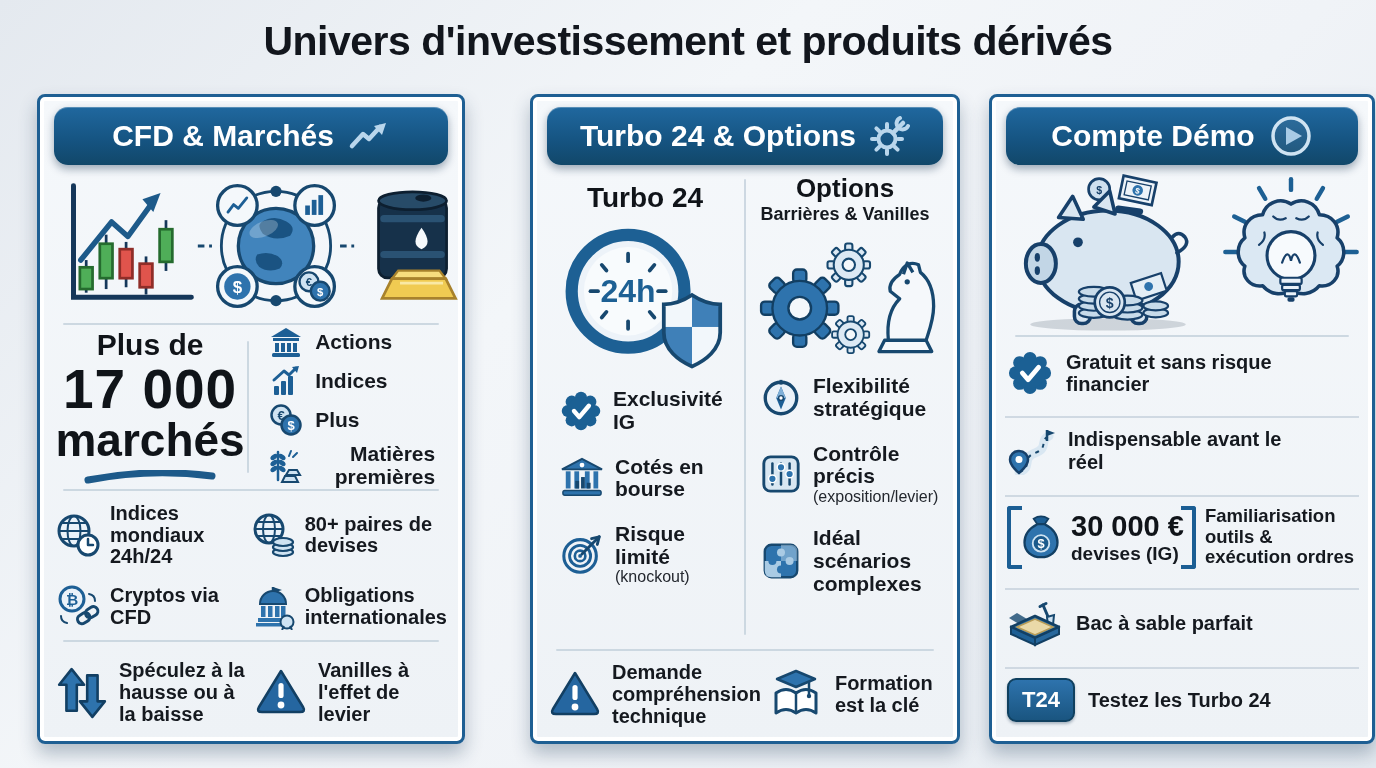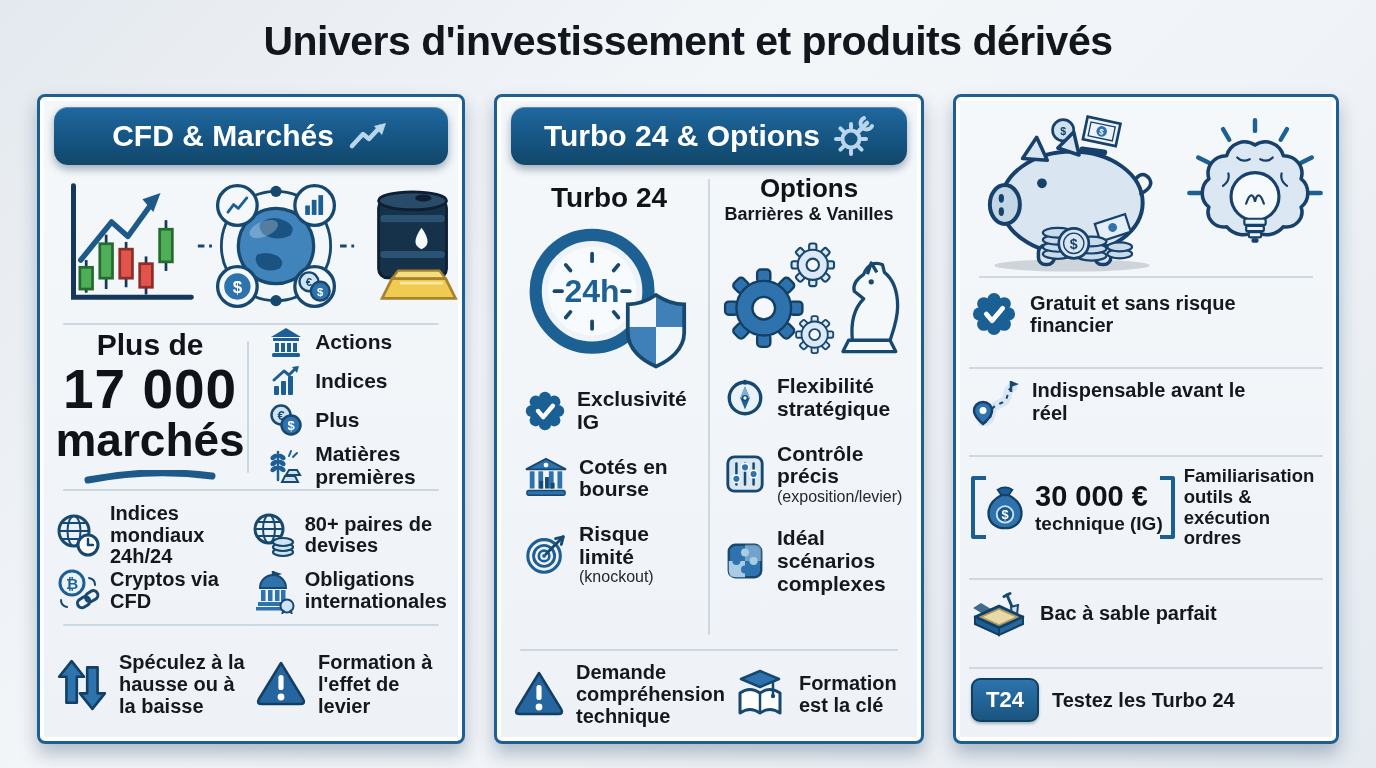--- a/index.html
+++ b/index.html
@@ -13,44 +13,44 @@
     font-size:41px;font-weight:800;color:#12161d;letter-spacing:-0.5px;
   }
   .cards{position:absolute;left:37px;top:94px;display:flex;gap:29px;}
   .card{
     box-sizing:border-box;height:650px;border:3px solid #1e5f93;border-radius:8px;
     background:linear-gradient(180deg,#f5f8fb 0%,#eef2f6 100%);
     box-shadow:inset 0 0 0 4px #ffffff,0 10px 18px rgba(25,55,85,.30);
     padding:9px 13px 10px;display:flex;flex-direction:column;
   }
   .card-cfd{width:428px;}
-  .card-turbo{width:430px;}
+  .card-turbo{width:430px;margin-left:36px;}
   .card-demo{width:386px;}
   .card-header{
     height:58px;border-radius:14px;flex:none;
     background:linear-gradient(180deg,#20689f 0%,#155380 60%,#114769 100%);
     box-shadow:0 4px 8px rgba(10,40,70,.38),inset 0 1px 0 rgba(255,255,255,.25);
     display:flex;align-items:center;justify-content:center;gap:14px;
     color:#fff;font-size:30px;font-weight:700;margin:1px 1px 0;
   }
   .hdr-icon{flex:none;display:flex;}
   .h-div{height:2px;background:#c6d2dd;opacity:.85;border-radius:2px;margin:0 10px;flex:none;}
   .v-div{width:2px;background:#c6d2dd;opacity:.85;border-radius:2px;}
   .illu-row{display:flex;align-items:center;justify-content:space-between;padding:8px 6px 4px;flex:none;}
   
   .markets-row{display:flex;align-items:center;padding:6px 0;flex:none;height:152px;}
   .markets-big{flex:1.08;text-align:center;color:#101419;line-height:1.02;}
   .mk-prefix{font-size:30px;font-weight:800;}
   .mk-number{font-size:55px;font-weight:800;letter-spacing:1px;}
   .mk-suffix{font-size:46px;font-weight:800;}
-  .assets{flex:1;display:flex;flex-direction:column;justify-content:center;gap:7px;padding-left:20px;}
+  .assets{flex:1;display:flex;flex-direction:column;justify-content:center;gap:7px;padding-left:20px;text-align:right;}
   .asset-item{display:flex;align-items:center;gap:12px;font-size:21px;font-weight:700;color:#15191f;line-height:1.05;}
   .asset-item .a-icn{flex:none;width:34px;display:flex;justify-content:center;}
   .asset-lbl{max-width:120px;}
-  .features-grid{display:grid;grid-template-columns:1.07fr 1fr;padding:12px 2px 10px;flex:none;}
+  .features-grid{display:grid;grid-template-columns:1.07fr 1fr;row-gap:16px;padding:12px 2px 10px;flex:none;}
   .feature{display:flex;align-items:center;gap:9px;font-size:20px;font-weight:700;color:#15191f;line-height:1.08;}
   .feature .f-icn{flex:none;display:flex;}
   .feature .f-lbl{max-width:172px;}
   .foot-row{display:flex;gap:6px;padding:12px 2px 0;flex:1;align-items:center;}
   .foot-item{flex:1;display:flex;align-items:center;gap:10px;font-size:20px;font-weight:700;color:#15191f;line-height:1.1;}
   .foot-item .ft-icn{flex:none;display:flex;}
   .ft-lbl{max-width:140px;}
   
   .twocol{display:flex;flex:1;min-height:0;}
   .tcol{flex:1;display:flex;flex-direction:column;align-items:center;padding-top:10px;min-width:0;}
@@ -330,21 +330,21 @@
           <span class="ft-lbl">Spéculez à la hausse ou à la baisse</span>
         </div>
         <div class="foot-item">
           <span class="ft-icn">
             <svg width="54" height="52" viewBox="0 0 52 52">
                 <path d="M26 5 L48 41 Q51 46 45 46 L7 46 Q1 46 4 41 Z" fill="#2566a0" stroke="#123f63" stroke-width="2.5" stroke-linejoin="round"></path>
                 <rect x="23.4" y="17" width="5.2" height="15" rx="2.6" fill="#ffffff"></rect>
                 <circle cx="26" cy="39" r="3.4" fill="#ffffff"></circle>
               </svg>
           </span>
-          <span class="ft-lbl" style="max-width:120px;">Formation à l'effet de levier</span>
+          <span class="ft-lbl" style="max-width:120px;">Vanilles à l'effet de levier</span>
         </div>
       </div>
     </div>
 
     <div class="card card-turbo">
       <div class="card-header">
         <span>Turbo 24 &amp; Options</span>
         <span class="hdr-icon">
           <svg width="40" height="40" viewBox="0 0 40 40">
               <g stroke="#b9d6ec" stroke-width="4" fill="none" stroke-linecap="round">
@@ -589,20 +589,29 @@
                 <line x1="42" y1="15" x2="42" y2="27" stroke="#17486f" stroke-width="2.5"></line>
                 <circle cx="42" cy="29" r="2.2" fill="#17486f"></circle>
               </svg>
           </span>
           <span class="ft-lbl" style="max-width:110px;">Formation est la clé</span>
         </div>
       </div>
     </div>
 
     <div class="card card-demo">
+      <div class="card-header">
+        <span>Compte Démo</span>
+        <span class="hdr-icon">
+          <svg width="44" height="44" viewBox="0 0 44 44">
+              <circle cx="22" cy="22" r="18" fill="rgba(255,255,255,0.07)" stroke="#cfe3f2" stroke-width="3.5"></circle>
+              <polygon points="17,13 33,22 17,31" fill="#a9cbe6"></polygon>
+            </svg>
+        </span>
+      </div>
 
       <div class="illu3">
         <span>
           <svg width="212" height="162" viewBox="0 0 240 182">
             <ellipse cx="120" cy="173" rx="88" ry="7" fill="rgba(110,125,140,0.28)"></ellipse>
             <g transform="rotate(12 152 24)">
                 <rect x="134" y="8" width="38" height="26" fill="#edf3f9" stroke="#17406a" stroke-width="3"></rect>
                 <rect x="139" y="13" width="28" height="16" fill="none" stroke="#17406a" stroke-width="1.5"></rect>
                 <circle cx="153" cy="21" r="6" fill="#2e73ad"></circle>
                 <text x="153" y="24.5" text-anchor="middle" font-size="9" font-weight="bold" fill="#ffffff">$</text>
@@ -705,21 +714,21 @@
             <span class="d-icn">
               <svg width="44" height="48" viewBox="0 0 48 52">
                   <path d="M16 6 q8 -5 16 0 l-4 6 h-8 Z" fill="#1d5f95" stroke="#123f63" stroke-width="2"></path>
                   <path d="M20 12 h8 c10 5 14 12 14 20 c0 10 -8 16 -18 16 c-10 0 -18 -6 -18 -16 c0 -8 4 -15 14 -20 Z" fill="#2e73ad" stroke="#123f63" stroke-width="2.5"></path>
                   <circle cx="24" cy="33" r="9" fill="#1b5a8c" stroke="#cfe3f2" stroke-width="2"></circle>
                   <text x="24" y="38.5" text-anchor="middle" font-size="14" font-weight="bold" fill="#ffffff">$</text>
                 </svg>
             </span>
             <span class="amt-col">
               <span class="amt">30 000 €</span>
-              <span class="amt-sub">technique (IG)</span>
+              <span class="amt-sub">devises (IG)</span>
             </span>
           </span>
           <span class="d-lbl-narrow">Familiarisation outils &amp; exécution ordres</span>
         </div>
         <div class="demo-item">
           <span class="d-icn">
             <svg width="56" height="48" viewBox="0 0 56 48">
                 <line x1="36" y1="6" x2="42" y2="20" stroke="#17486f" stroke-width="3" stroke-linecap="round"></line>
                 <line x1="33" y1="7.5" x2="39" y2="4.5" stroke="#17486f" stroke-width="3" stroke-linecap="round"></line>
                 <polygon points="40,18 47,16 46,26 41,27" fill="#cfe3f2" stroke="#17486f" stroke-width="2"></polygon>

